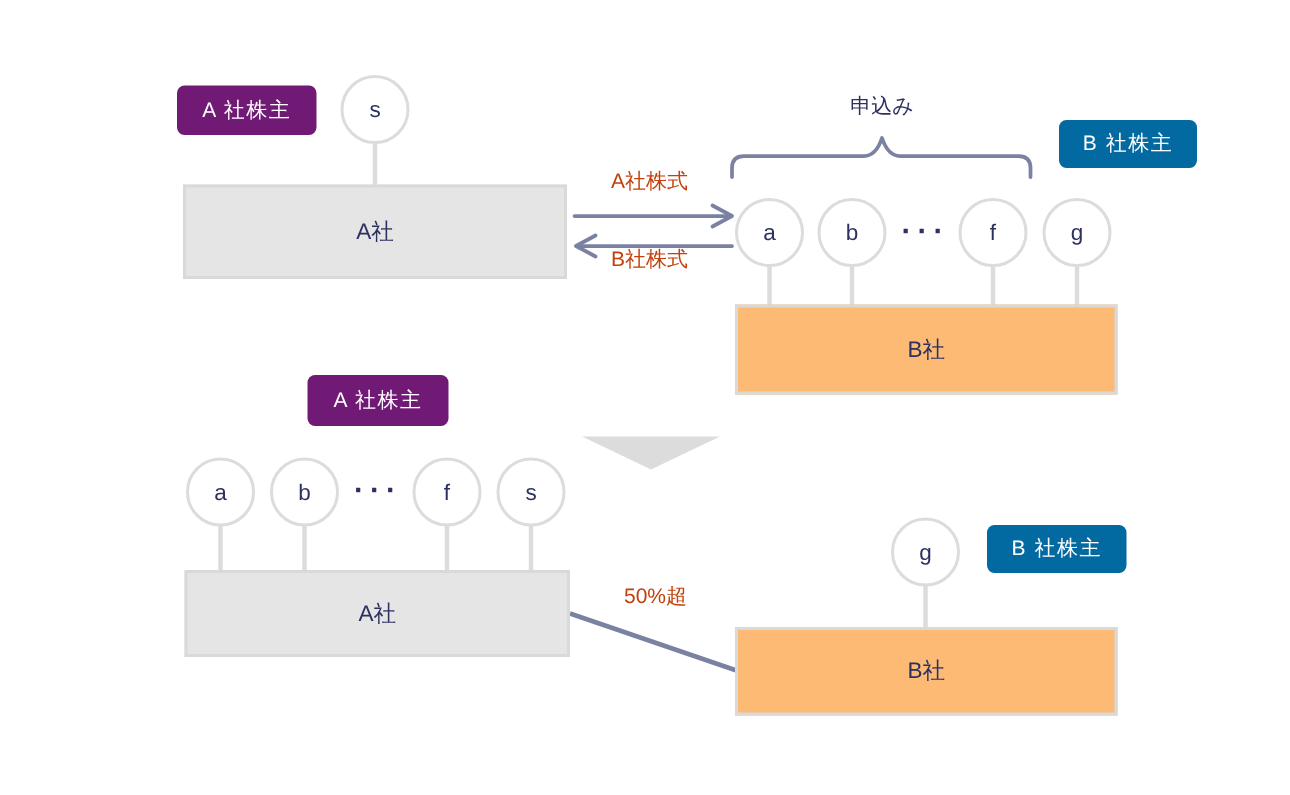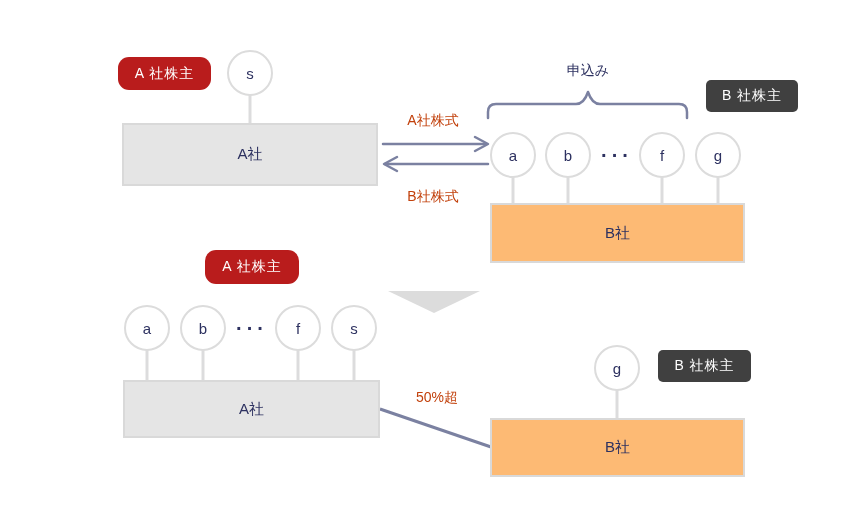--- a/index.html
+++ b/index.html
@@ -1,22 +1,22 @@
 <!DOCTYPE html>
 <html><head>
 <meta charset="utf-8">
 <style>
   html,body{margin:0;padding:0;background:#ffffff;}
   body{width:860px;height:530px;font-family:"Liberation Sans","DejaVu Sans",sans-serif;}
   .canvas{position:relative;width:860px;height:530px;background:#ffffff;overflow:hidden;}
   .overlay{position:absolute;left:0;top:0;z-index:0;}
   .badge{position:absolute;z-index:3;display:flex;align-items:center;justify-content:center;
          color:#ffffff;font-size:14px;font-weight:500;border-radius:5px;letter-spacing:1px;white-space:nowrap;}
-  .badge.gold{background:#b91c1c;border-radius:11px;}
-  .badge.purple{background:#404040;}
+  .badge.gold{background:#701a75;}
+  .badge.purple{background:#0369a1;}
   .circle{position:absolute;z-index:2;width:46px;height:46px;border-radius:50%;background:#ffffff;
           border:2.5px solid #dcdcdc;display:flex;align-items:center;justify-content:center;
           color:#2d3160;font-size:15px;font-weight:500;box-sizing:border-box;}
   .box{position:absolute;z-index:1;display:flex;align-items:center;justify-content:center;
        color:#2d3160;font-size:15px;font-weight:500;border:2px solid #d9d9d9;box-sizing:border-box;}
   .box.cream{background:#e5e5e5;}
   .box.lav{background:#fdba74;text-align:right;}
   .flabel{position:absolute;z-index:2;transform:translate(-50%,-50%);color:#c2410c;
           font-size:14px;font-weight:500;white-space:nowrap;}
   .flabel.navy{color:#2d3160;}
@@ -61,21 +61,21 @@
     <polygon points="388,291 480,291 434,313" fill="#dcdcdc"></polygon>
   </svg>
 
   <div class="badge gold" style="left:118px;top:57px;width:93px;height:33px;">A 社株主</div>
 
   <div class="circle" style="left:227px;top:50px;">s</div>
 
   <div class="box cream" style="left:122px;top:123px;width:256px;height:63px;">A社</div>
 
   <div class="flabel" style="left:433px;top:121px;">A社株式</div>
-  <div class="flabel" style="left:433px;top:197px;">B社株式</div>
+  <div class="flabel" style="left:433px;top:173px;">B社株式</div>
 
   <div class="flabel navy" style="left:588px;top:71px;">申込み</div>
 
   <div class="badge purple" style="left:706px;top:80px;width:92px;height:32px;">B 社株主</div>
 
   <div class="circle" style="left:490px;top:132px;">a</div>
   <div class="circle" style="left:545px;top:132px;">b</div>
   <div class="dots" style="left:615px;top:155px;">···</div>
   <div class="circle" style="left:639px;top:132px;">f</div>
   <div class="circle" style="left:695px;top:132px;">g</div>

